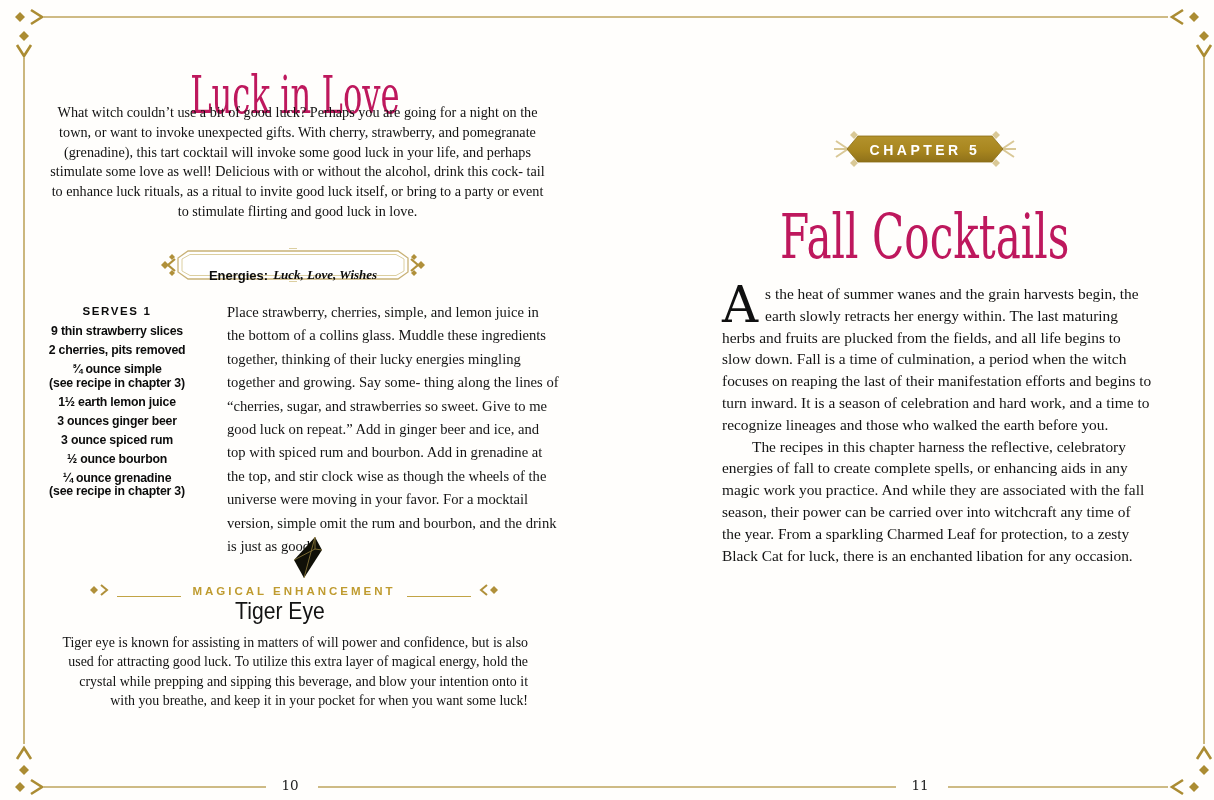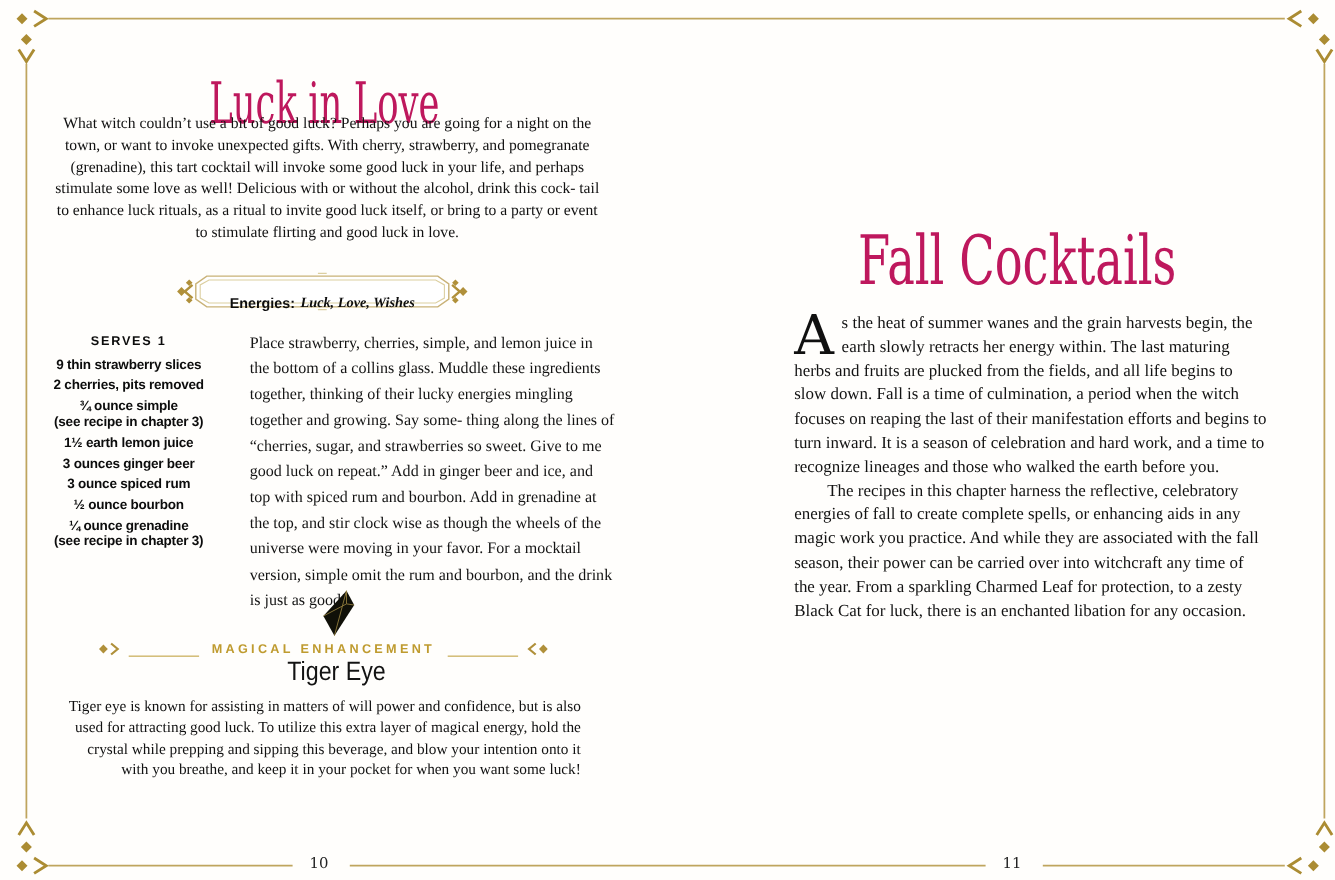--- a/index.html
+++ b/index.html
@@ -27,21 +27,21 @@
   .ing-col{left:38px;top:305px;width:158px;text-align:center;font-family:"Liberation Sans",sans-serif;
     font-weight:bold;font-size:12.3px;color:#0c0c0c;letter-spacing:-0.2px;}
   .serves{letter-spacing:1.6px;font-size:11.5px;margin-bottom:8px;}
   .ing-item{margin-bottom:5.5px;line-height:13.5px;}
   .instructions{left:227px;top:301px;width:332px;font-size:14.6px;line-height:23.4px;color:#141414;}
   .crystal{left:288px;top:535px;width:38px;height:46px;}
   .divider{left:90px;top:581px;width:408px;height:16px;display:flex;align-items:flex-end;gap:7px;}
   .divider .line{flex:1;height:0;border-top:1.6px solid #c2a445;}
   .divider .eyebrow{font-family:"Liberation Sans",sans-serif;font-weight:bold;font-size:11.5px;
     letter-spacing:3px;color:#bf9b2f;white-space:nowrap;padding:0 4px;}
-  .tiger-title{left:56px;top:597px;width:500px;text-align:center;font-family:"Liberation Sans",sans-serif;
+  .tiger-title{left:30px;top:597px;width:500px;text-align:center;font-family:"Liberation Sans",sans-serif;
     font-size:24px;color:#131313;}
   .tiger-title .squeeze{transform:scaleX(0.88);}
   .enh-body{left:60px;top:633px;width:468px;text-align:right;font-size:13.9px;line-height:19.4px;color:#111;}
 
   
   .chapter-wrap{left:834px;top:128px;width:182px;height:42px;}
   .chapter-text{position:absolute;left:14px;top:9px;width:154px;height:26px;display:flex;align-items:center;justify-content:center;
     font-family:"Liberation Sans",sans-serif;font-weight:600;font-size:14px;letter-spacing:3.5px;color:#ffffff;white-space:nowrap;}
   .rp-body{left:722px;top:283px;width:430px;font-size:15.4px;line-height:21.8px;color:#131313;}
   .rp-body p{margin:0;}
@@ -166,20 +166,43 @@
       <path d="M9,2 L3,7 L9,12" stroke="#b0903a" stroke-width="2" fill="none"></path>
     </svg>
   </div>
 
   <div class="abs tiger-title">
     <span class="squeeze">Tiger Eye</span>
   </div>
 
   <div class="abs enh-body">Tiger eye is known for assisting in matters of will power and confidence, but is also used for attracting good luck. To utilize this extra layer of magical energy, hold the crystal while prepping and sipping this beverage, and blow your intention onto it with you breathe, and keep it in your pocket for when you want some luck!</div>
 
+  <div class="abs chapter-wrap">
+    <svg width="182" height="42" viewBox="0 0 182 42">
+      <g stroke="#d9c896" stroke-width="2" fill="none">
+        <path d="M14,21 L2,13 M14,21 L0,21 M14,21 L2,29"></path>
+        <path d="M168,21 L180,13 M168,21 L182,21 M168,21 L180,29"></path>
+      </g>
+      <g fill="#d9c896">
+        <path d="M20,3 L24,7 L20,11 L16,7 Z"></path>
+        <path d="M20,31 L24,35 L20,39 L16,35 Z"></path>
+        <path d="M162,3 L166,7 L162,11 L158,7 Z"></path>
+        <path d="M162,31 L166,35 L162,39 L158,35 Z"></path>
+      </g>
+      <defs>
+        <linearGradient id="gold" x1="0" y1="0" x2="0" y2="1">
+          <stop offset="0" stop-color="#b3922c"></stop>
+          <stop offset="0.55" stop-color="#a8861f"></stop>
+          <stop offset="1" stop-color="#8f711a"></stop>
+        </linearGradient>
+      </defs>
+      <path d="M24,8 L158,8 L169,21 L158,34 L24,34 L13,21 Z" fill="url(#gold)" stroke="#8a6d15" stroke-width="0.8"></path>
+    </svg>
+    <div class="chapter-text">CHAPTER 5</div>
+  </div>
 
   <div class="abs display-title rp-title">
     <span class="squeeze">Fall Cocktails</span>
   </div>
 
   <div class="abs rp-body">
     <p><span class="dropcap">A</span><span>s the heat of summer wanes and the grain harvests begin, the earth slowly retracts her energy within. The last maturing herbs and fruits are plucked from the fields, and all life begins to slow down. Fall is a time of culmination, a period when the witch focuses on reaping the last of their manifestation efforts and begins to turn inward. It is a season of celebration and hard work, and a time to recognize lineages and those who walked the earth before you.</span></p>
     <p>The recipes in this chapter harness the reflective, celebratory energies of fall to create complete spells, or enhancing aids in any magic work you practice. And while they are associated with the fall season, their power can be carried over into witchcraft any time of the year. From a sparkling Charmed Leaf for protection, to a zesty Black Cat for luck, there is an enchanted libation for any occasion.</p>
   </div>
 

